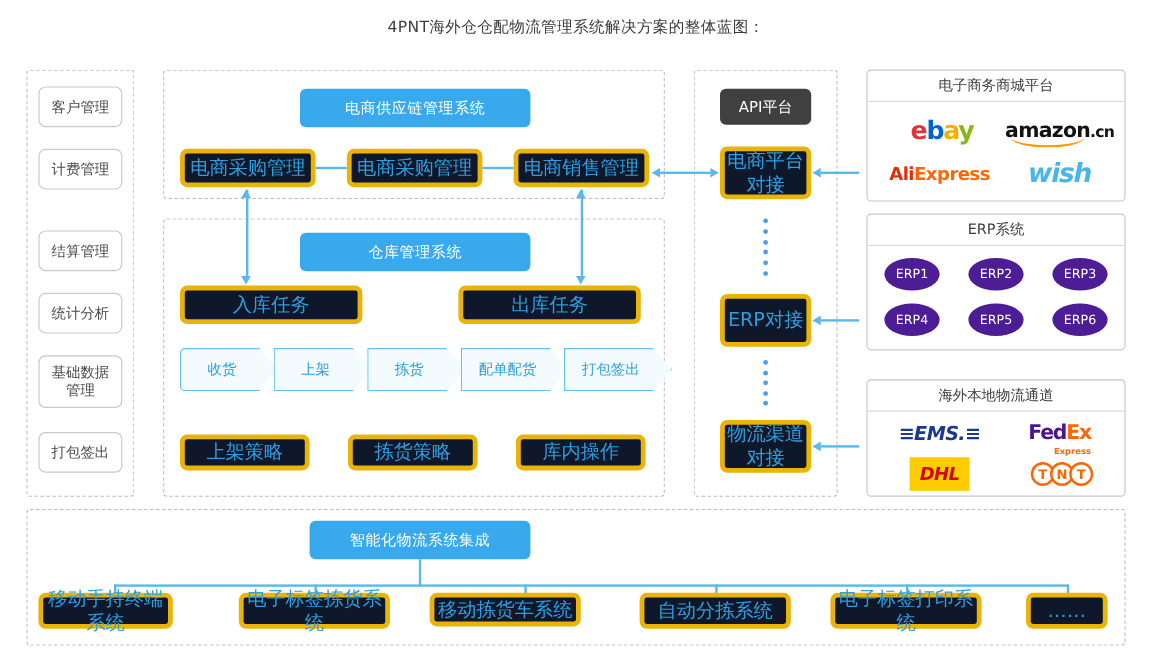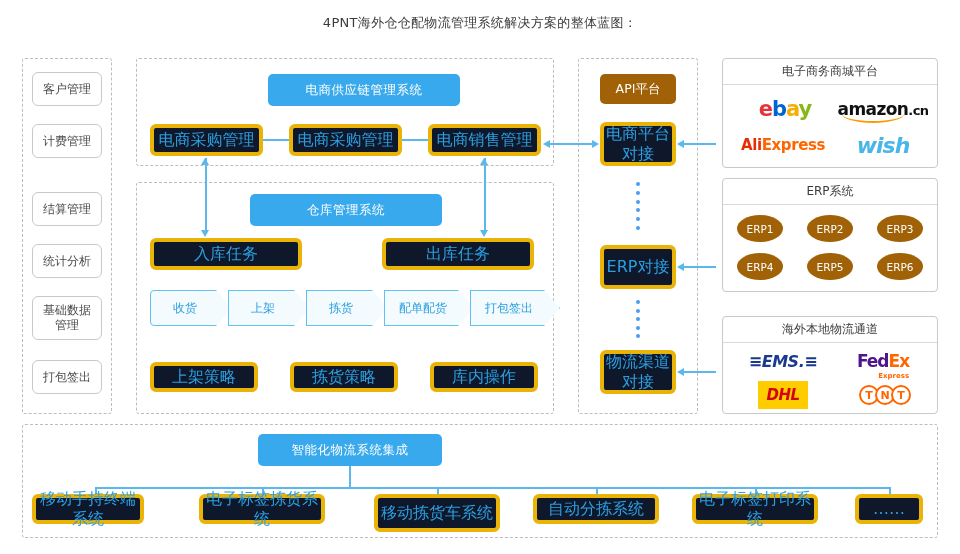--- a/index.html
+++ b/index.html
@@ -34,21 +34,21 @@
     position: absolute;
     background: #38a9ec;
     color: #ffffff;
     border-radius: 5px;
     display: flex; align-items: center; justify-content: center;
     font-size: 12.5px;
     letter-spacing: .5px;
   }
   .api-hdr {
     position: absolute;
-    background: #a16207;
+    background: #404040;
     color: #ffffff;
     border-radius: 5px;
     display: flex; align-items: center; justify-content: center;
     font-size: 12.5px;
   }
   .lt-box {
     position: absolute;
     background: #0f172a;
     border: 4px solid #eab308;
     border-radius: 6px;
@@ -146,21 +146,21 @@
     border: 2.5px solid #ff6600; color: #ff6600;
     font-weight: bold; font-size: 11px;
     display: flex; align-items: center; justify-content: center;
     margin-right: -4px; background: #fff;
   }
 
   .erp-el {
     position: absolute;
     width: 46px; height: 27px;
     border-radius: 50%;
-    background: #a16207;
+    background: #4c1d95;
     color: #fff; font-size: 10.5px;
     display: flex; align-items: center; justify-content: center;
   }
 </style>
 </head>
 <body>
 
 <div class="title">4PNT海外仓仓配物流管理系统解决方案的整体蓝图：</div>
 
 <div class="dashed" style="left:22px; top:58px; width:90px; height:356px;"></div>
@@ -168,21 +168,21 @@
 <div class="gray-box" style="left:32px; top:72px; width:70px; height:34px;">客户管理</div>
 <div class="gray-box" style="left:32px; top:124px; width:70px; height:34px;">计费管理</div>
 <div class="gray-box" style="left:32px; top:192px; width:70px; height:34px;">结算管理</div>
 <div class="gray-box" style="left:32px; top:244px; width:70px; height:34px;">统计分析</div>
 <div class="gray-box" style="left:32px; top:296px; width:70px; height:44px; white-space:pre-line;">基础数据
 管理</div>
 <div class="gray-box" style="left:32px; top:360px; width:70px; height:34px;">打包签出</div>
 
 <div class="dashed" style="left:136px; top:58px; width:418px; height:108px;"></div>
 
-<div class="hdr-box" style="left:268px; top:74px; width:192px; height:32px;font-family:Liberation Mono, monospace;">电商供应链管理系统</div>
+<div class="hdr-box" style="left:250px; top:74px; width:192px; height:32px;font-family:Liberation Mono, monospace;">电商供应链管理系统</div>
 
 <div class="lt-box" style="left:150px; top:124px; width:113px; height:32px;">电商采购管理</div>
 <div class="lt-box" style="left:289px; top:124px; width:113px; height:32px;">电商采购管理</div>
 <div class="lt-box" style="left:428px; top:124px; width:113px; height:32px;">电商销售管理</div>
 
 <div class="ln-h" style="left:263px; top:139px; width:26px;"></div>
 <div class="ln-h" style="left:402px; top:139px; width:26px;"></div>
 
 <div class="dashed" style="left:136px; top:182px; width:418px; height:232px;"></div>
 
@@ -320,16 +320,16 @@
 <div class="ar-dn" style="left:592px; top:498px;"></div>
 
 <div class="ln-v" style="left:755px; top:487px; height:13px;"></div>
 <div class="ar-dn" style="left:751px; top:498px;"></div>
 
 <div class="ln-v" style="left:889px; top:487px; height:13px;"></div>
 <div class="ar-dn" style="left:885px; top:498px;"></div>
 
 <div class="lt-box" style="left:32px; top:494px; width:112px; height:30px;">移动手持终端系统</div>
 <div class="lt-box" style="left:199px; top:494px; width:126px; height:30px;">电子标签拣货系统</div>
-<div class="lt-box" style="left:374px; top:494px; width:126px; height:38px;">移动拣货车系统</div>
+<div class="lt-box" style="left:358px; top:494px; width:126px; height:28px;">移动拣货车系统</div>
 <div class="lt-box" style="left:533px; top:494px; width:126px; height:30px;">自动分拣系统</div>
 <div class="lt-box" style="left:692px; top:494px; width:126px; height:30px;">电子标签打印系统</div>
 <div class="lt-box" style="left:855px; top:494px; width:68px; height:30px;">……</div>
 
 </body></html>

